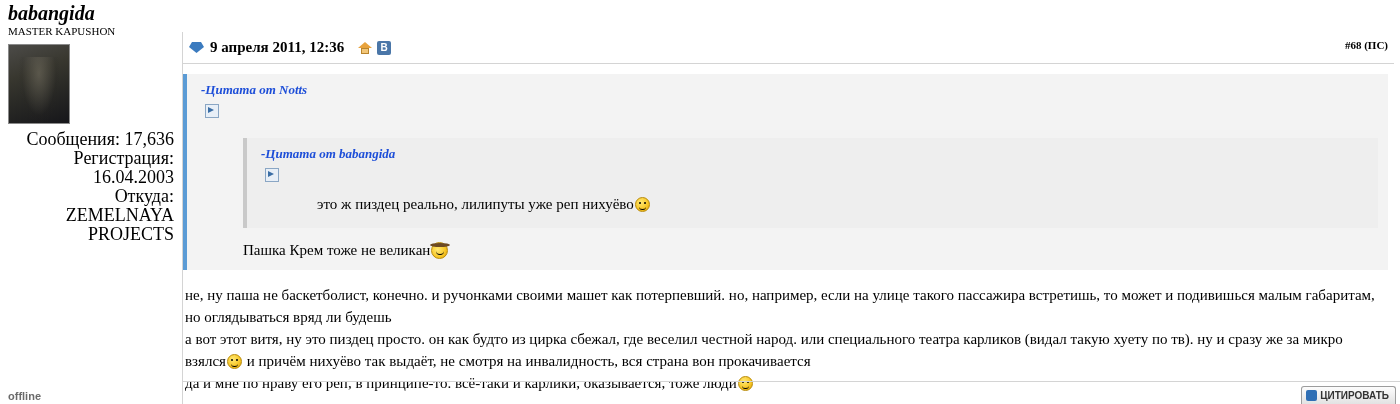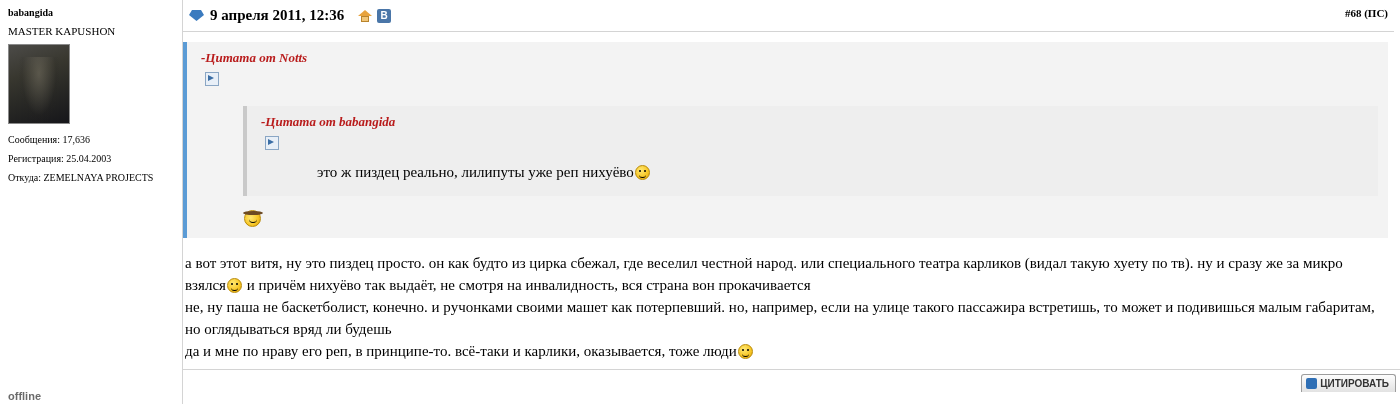--- a/index.html
+++ b/index.html
@@ -25,22 +25,23 @@
   
   .author-col {
     width: 182px;
     flex: 0 0 182px;
     padding: 4px 8px 0 8px;
     box-sizing: border-box;
     position: relative;
   }
   .author-name {
     font-weight: bold;
-    font-size: 10px;
+    font-size: 20px;
     line-height: 18px;
+    font-style: italic;
   }
   .author-title {
     font-size: 11px;
     line-height: 18px;
     margin-bottom: 4px;
   }
   .avatar {
     width: 62px;
     height: 80px;
     background: linear-gradient(160deg, #4c4b48 0%, #38372f 35%, #2a2a26 60%, #16161a 100%);
@@ -53,40 +54,42 @@
   .avatar::after {
     content: "";
     position: absolute;
     left: 10px;
     top: 12px;
     width: 40px;
     height: 66px;
     background: radial-gradient(ellipse at 50% 25%, rgba(120,115,100,0.55) 0%, rgba(40,38,34,0.1) 60%, rgba(0,0,0,0) 75%);
   }
   .author-stats {
-    font-size: 10px;
+    font-size: 18px;
     line-height: 19px;
+    text-align: right;
   }
   .offline {
     position: absolute;
     left: 8px;
     bottom: 2px;
     font-size: 11px;
     font-weight: bold;
     color: #6b6b6b;
     font-family: "Liberation Sans", sans-serif;
     margin-top: 15px;
   }
   
   .post-col {
     flex: 1 1 auto;
     border-left: 1px solid #d4d4d4;
     padding: 0 6px 0 0;
     box-sizing: border-box;
     position: relative;
+    margin-top: 32px;
   }
   .post-head {
     display: flex;
     align-items: center;
     height: 32px;
     padding: 0 4px 0 6px;
     box-sizing: border-box;
     border-bottom: 1px solid #d4d4d4;
     position: relative;
   }
@@ -163,21 +166,21 @@
     margin: 12px 0 0 42px;
     border-left: 4px solid #c9c9c9;
     background: #eeeeee;
     padding: 8px 10px 14px 14px;
     box-sizing: border-box;
   }
   .quote-head {
     font-style: italic;
     font-weight: bold;
     font-size: 13px;
-    color: #b91c1c;
+    color: #1d4ed8;
   }
   .quote-arrow {
     width: 12px;
     height: 12px;
     border: 1px solid #8aa6c4;
     background: #e8eff7;
     display: inline-block;
     position: relative;
     margin: 6px 0 4px 4px;
   }
@@ -265,21 +268,21 @@
     font-size: 15px;
     line-height: 22px;
     padding: 14px 8px 0 2px;
     box-sizing: border-box;
   }
   .post-body p { margin: 0; }
   .post-footer {
     position: absolute;
     left: 0;
     right: 0;
-    bottom: 12px;
+    bottom: 0;
     height: 22px;
     border-top: 1px solid #d4d4d4;
   }
   .quote-button {
     position: absolute;
     right: 4px;
     bottom: 0px;
     height: 18px;
     padding: 1px 6px 0 18px;
     box-sizing: border-box;
@@ -308,21 +311,21 @@
 </head>
 <body>
 
 <div class="post">
 
   <div class="author-col">
     <div class="author-name">babangida</div>
     <div class="author-title">MASTER KAPUSHON</div>
     <div class="avatar"></div>
     <div class="author-stats">Сообщения: 17,636</div>
-    <div class="author-stats">Регистрация: 25.04.2003</div>
+    <div class="author-stats">Регистрация: 16.04.2003</div>
     <div class="author-stats">Откуда: ZEMELNAYA PROJECTS</div>
     <div class="offline">offline</div>
   </div>
 
   <div class="post-col">
 
     <div class="post-head">
       <span class="icon-gem"></span>
       <span class="post-date">9 апреля 2011, 12:36</span>
       <span class="head-icons">
@@ -339,27 +342,27 @@
       
       <div class="quote-inner">
         <div class="quote-head">-Цитата от babangida</div>
         <span class="quote-arrow"></span>
         <div class="quote-text">
           <span>это ж пиздец реально, лилипуты уже реп нихуёво</span><span class="smile"></span>
         </div>
       </div>
 
       <div class="quote-text-outer">
-        <span class="smile-cowboy"></span>
+        <span>Пашка Крем тоже не великан</span><span class="smile-cowboy"></span>
       </div>
     </div>
 
     <div class="post-body">
+      <p>не, ну паша не баскетболист, конечно. и ручонками своими машет как потерпевший. но, например, если на улице такого пассажира встретишь, то может и подивишься малым габаритам, но оглядываться вряд ли будешь</p>
       <p><span>а вот этот витя, ну это пиздец просто. он как будто из цирка сбежал, где веселил честной народ. или специального театра карликов (видал такую хуету по тв). ну и сразу же за микро взялся</span><span class="smile"></span><span> и причём нихуёво так выдаёт, не смотря на инвалидность, вся страна вон прокачивается</span></p>
-      <p>не, ну паша не баскетболист, конечно. и ручонками своими машет как потерпевший. но, например, если на улице такого пассажира встретишь, то может и подивишься малым габаритам, но оглядываться вряд ли будешь</p>
       <p><span>да и мне по нраву его реп, в принципе-то. всё-таки и карлики, оказывается, тоже люди</span><span class="smile"></span></p>
     </div>
 
     <div class="post-footer">
       <div class="quote-button">ЦИТИРОВАТЬ</div>
     </div>
 
   </div>
 </div>
 

